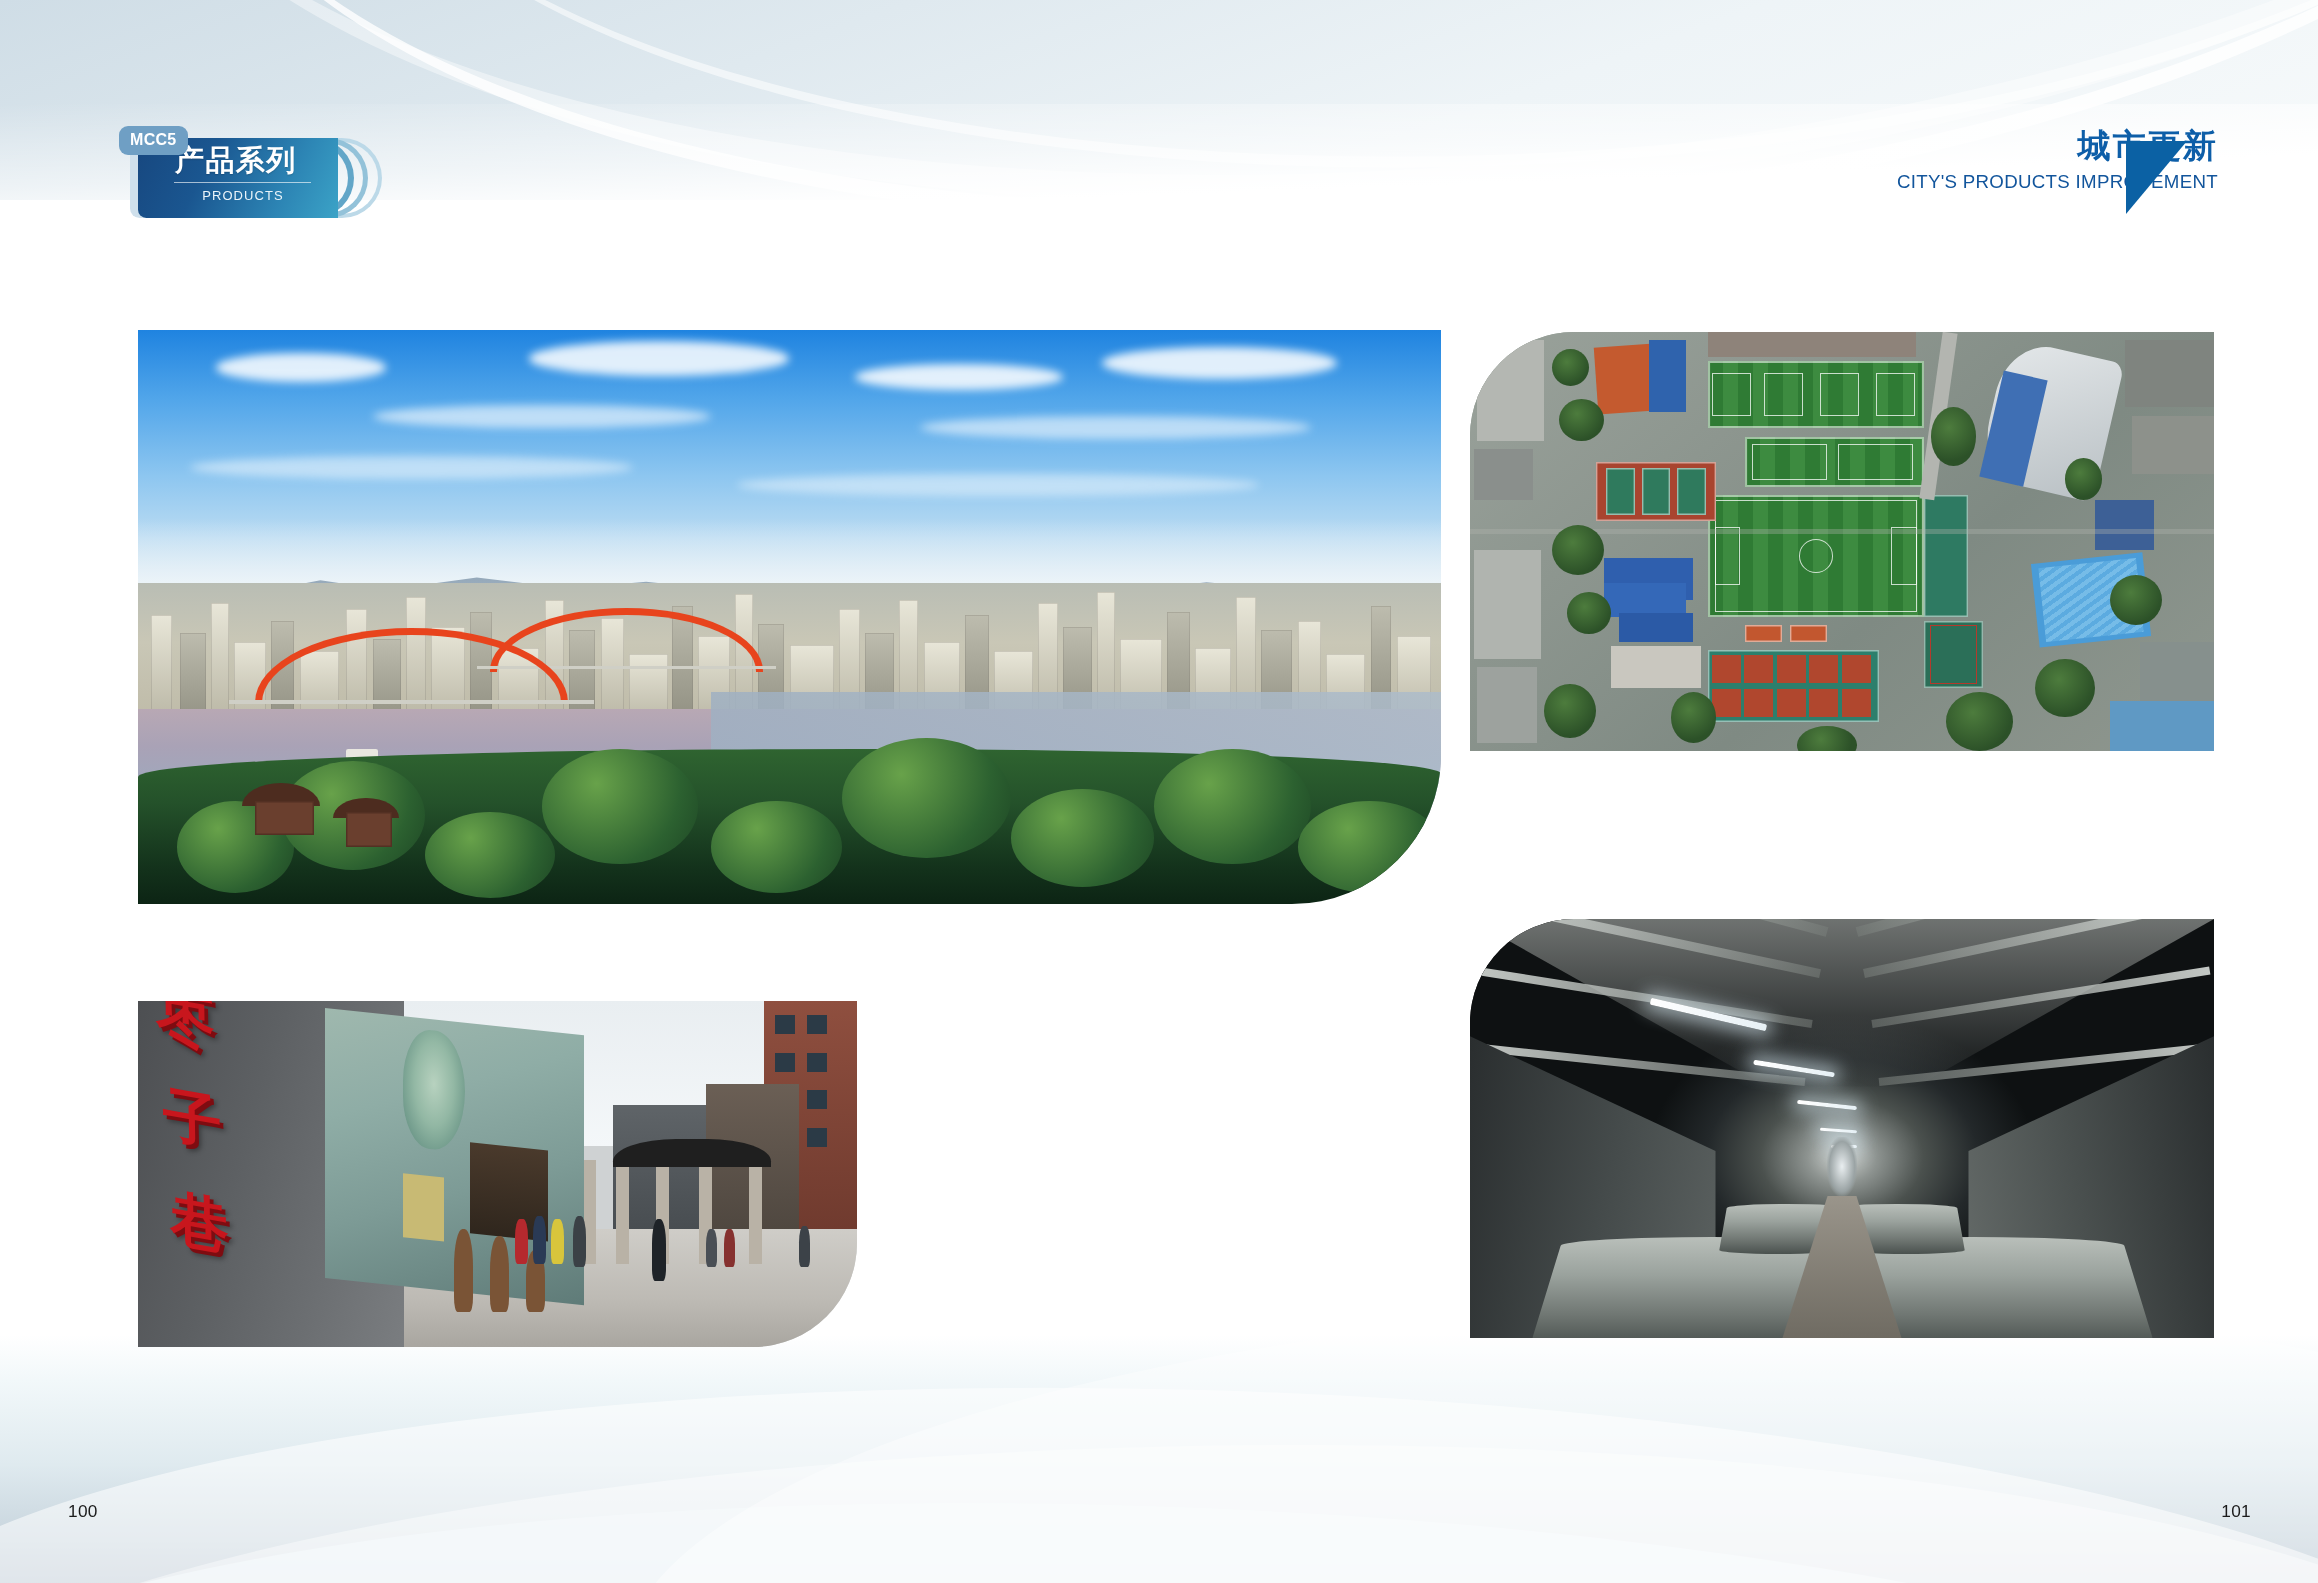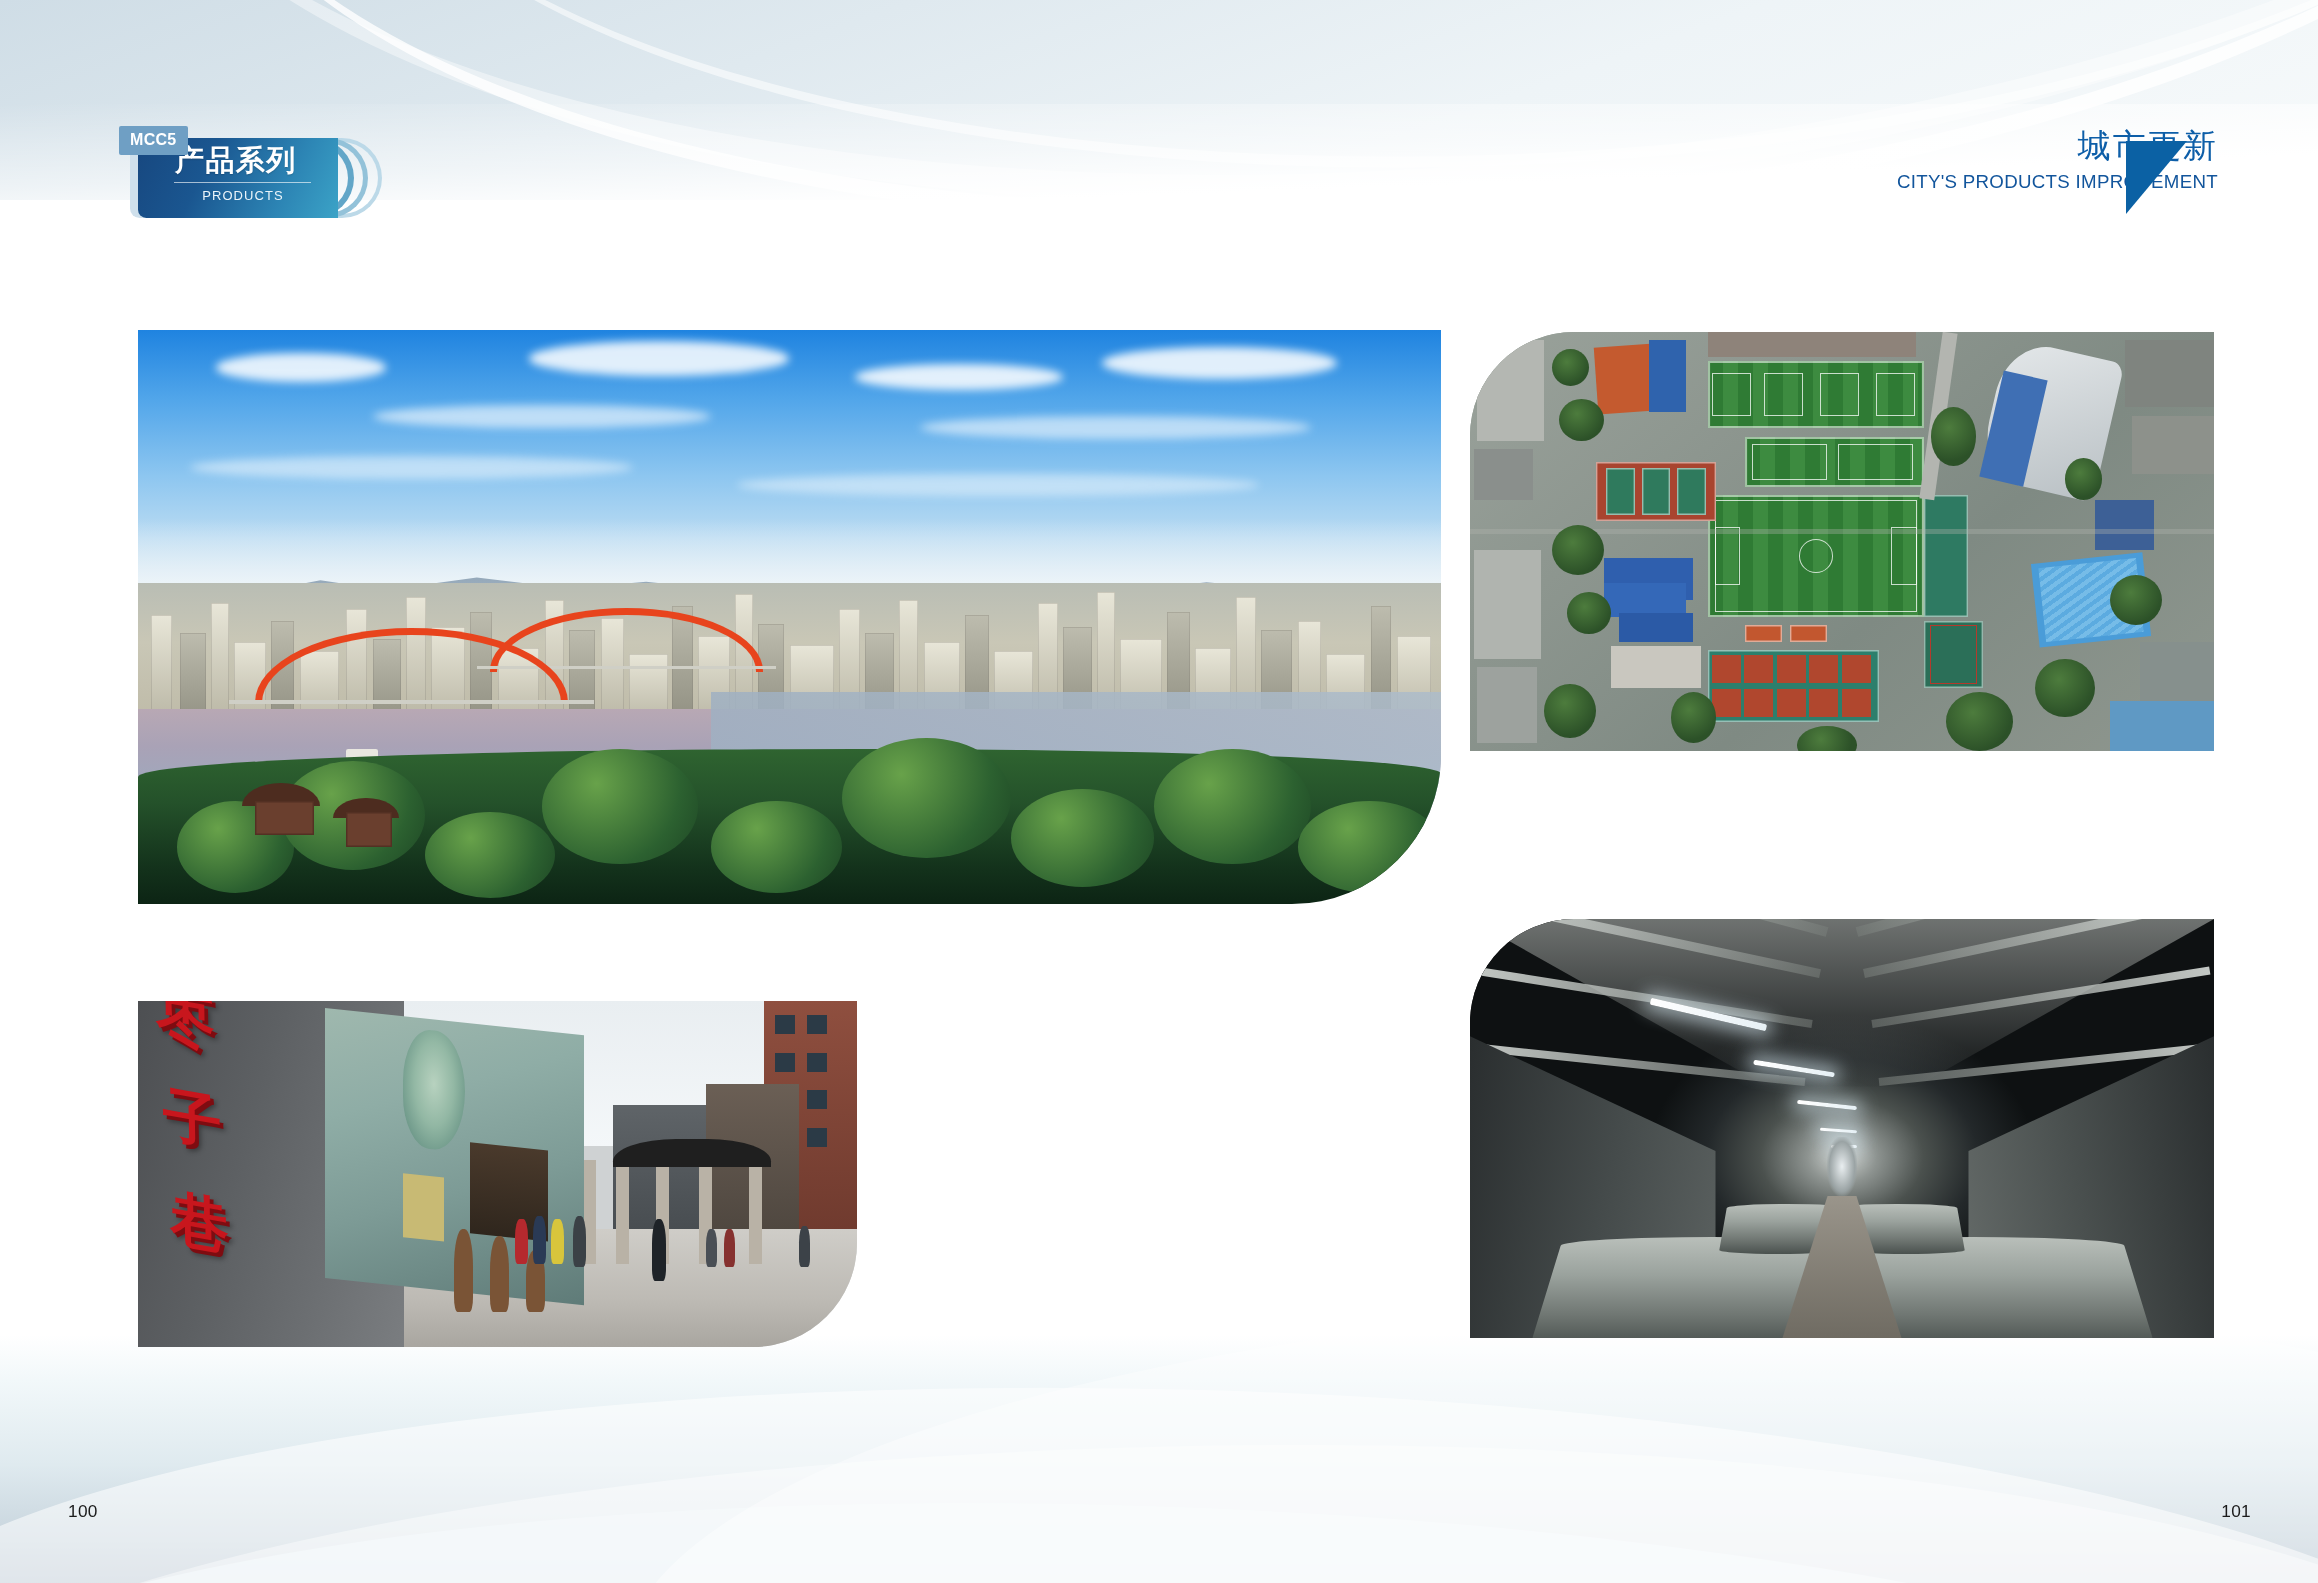--- a/index.html
+++ b/index.html
@@ -119,36 +119,36 @@
   }
   .rb1 { left:160px; width:55px;  border-width:7px; border-color:#2e86b6; }
   .rb2 { left:167px; width:64px;  border-width:6.2px;  border-color:#62a6c8; }
   .rb3 { left:176px; width:69px; border-width:5.5px;  border-color:#93c2d9; }
   .rb4 { left:184px; width:75px; border-width:4.8px;  border-color:#bcd9e8; }
 
   .mcc5 {
     position:absolute; left:119px; top:126px;
     padding:4.8px 11px 6.2px 11px;
     background:#6f9fc4;
-    border-radius:2px;
+    border-radius:9px;
     color:#ffffff;
     font-size:16px; font-weight:bold;
     letter-spacing:0.3px;
     z-index:6;
   }
 
   
   #sect {
     position:absolute; right:101px; top:129px;
     text-align:right;
     z-index:5;
   }
   .sect-cn {
     color:#0d5ea8;
-    font-size:33px; font-weight:normal;
+    font-size:33px; font-weight:bold;
     letter-spacing:2.1px; line-height:1.06;
     white-space:nowrap;
   }
   .sect-en {
     margin-top:7px;
     color:#12559c;
     font-size:18.7px; letter-spacing:0.3px;
     white-space:nowrap;
   }
   #sect-tri {

